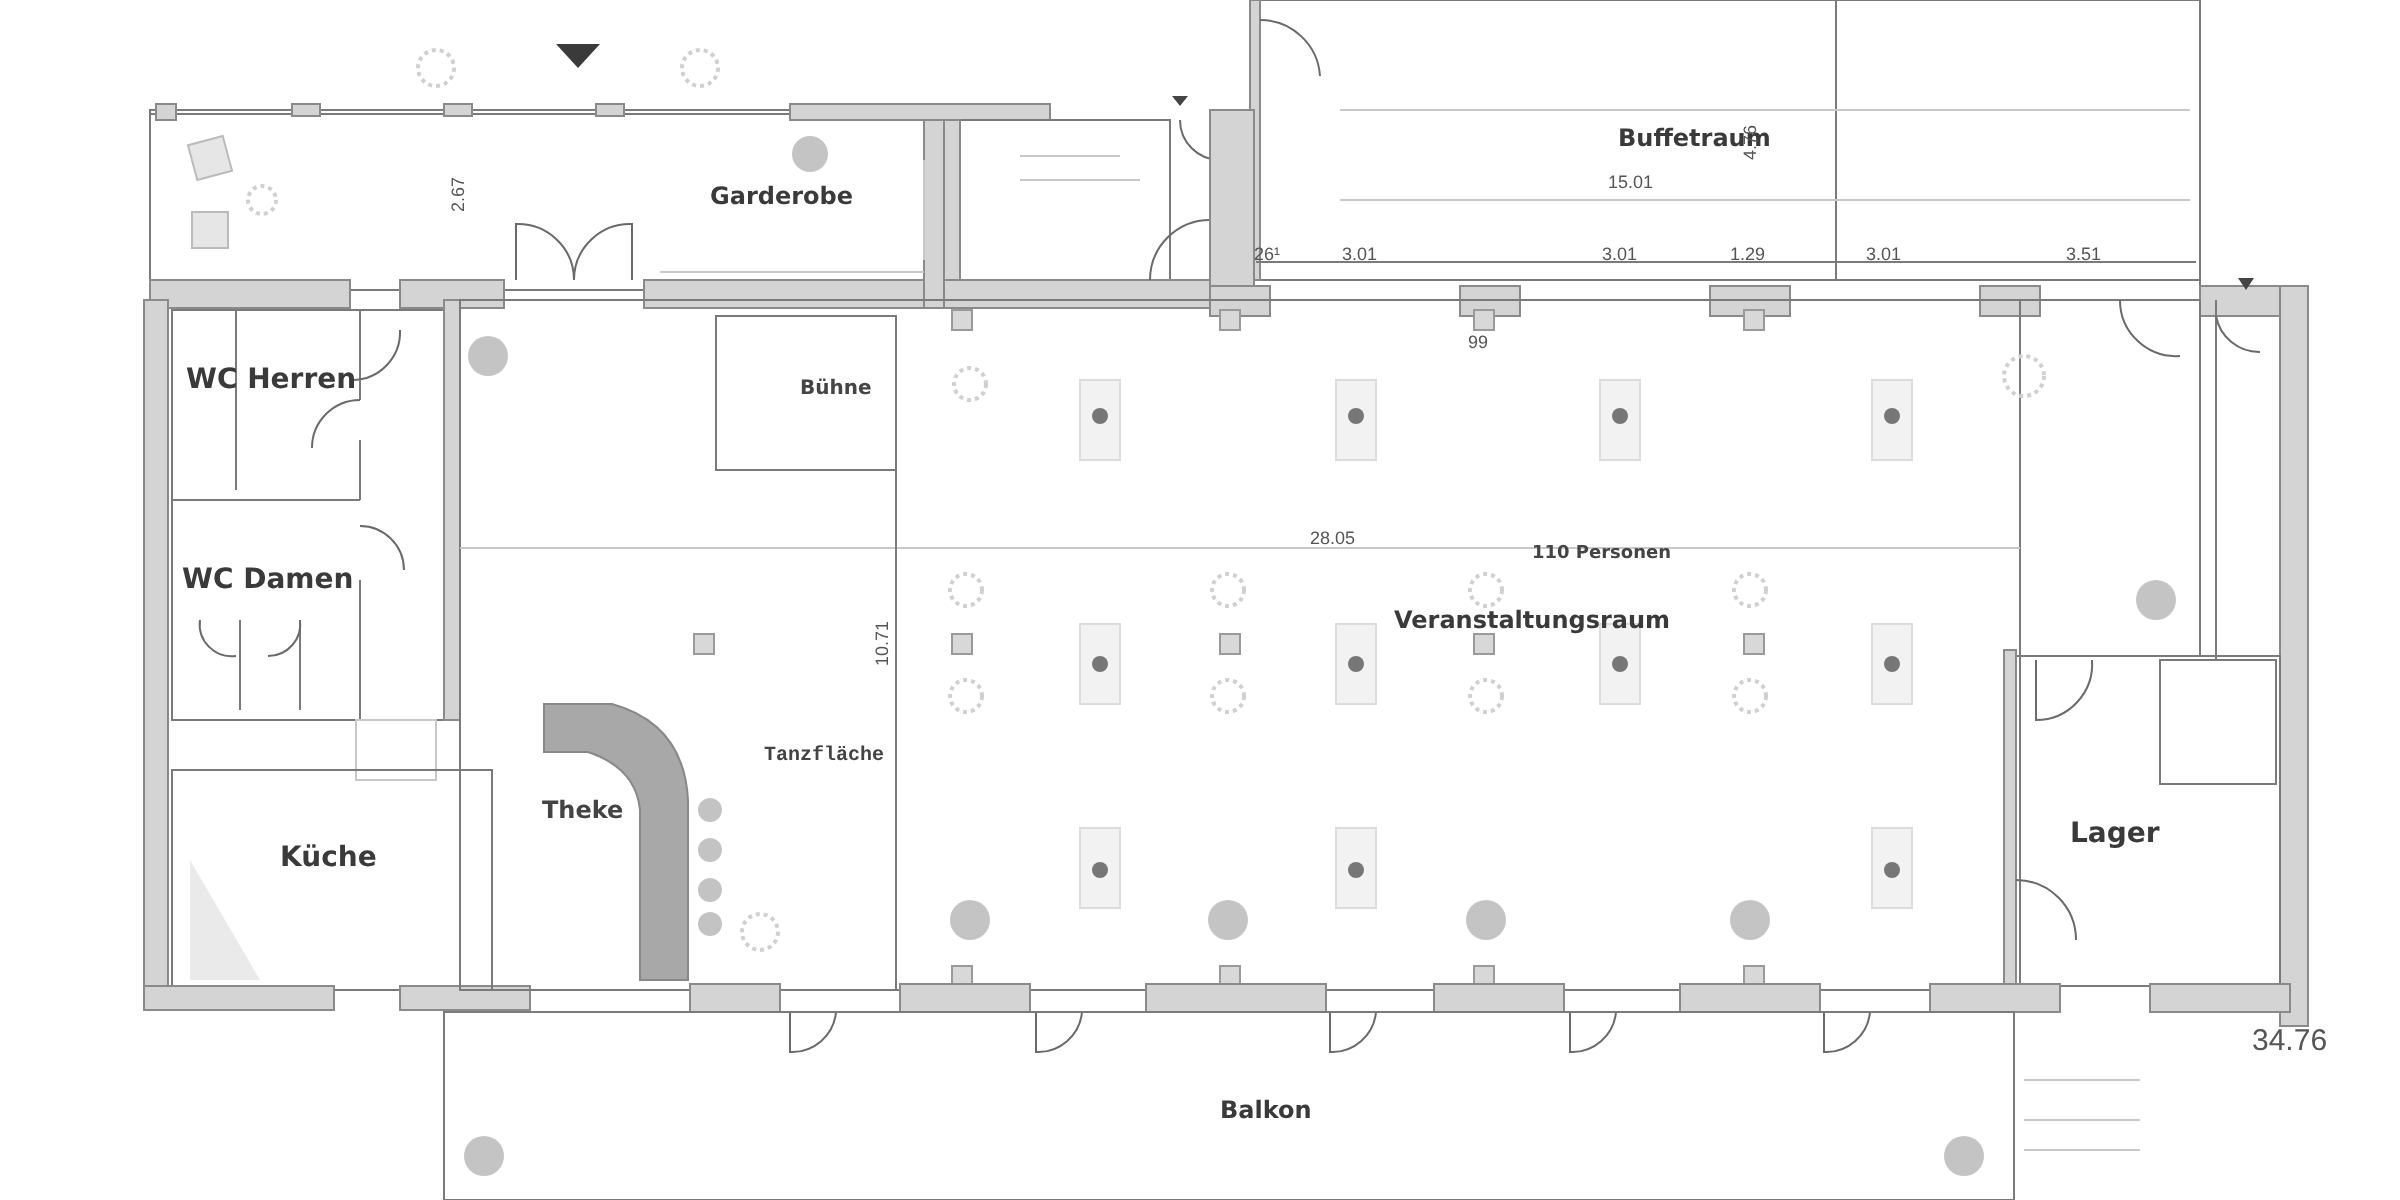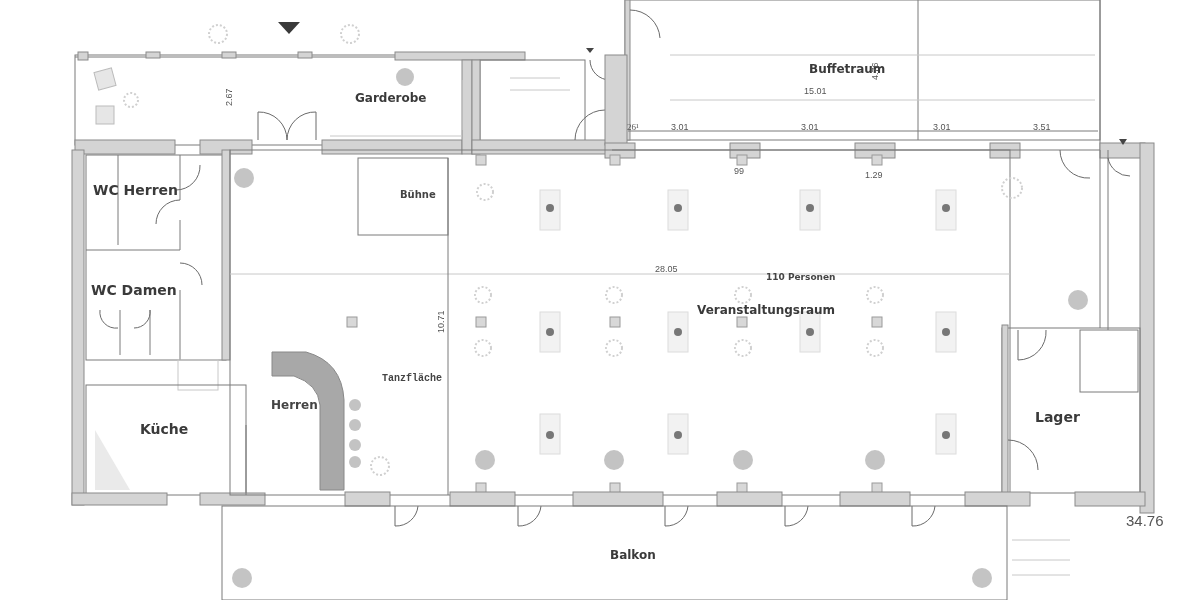--- a/index.html
+++ b/index.html
@@ -223,33 +223,33 @@
     <line x1="1012" y1="560" x2="1070" y2="560"></line>
     <line x1="1012" y1="575" x2="1070" y2="575"></line>
   </g>
 </svg>
 
 <div class="lbl lbl-big" style="left:355px;top:91px;">Garderobe</div>
 <div class="lbl lbl-big" style="left:809px;top:62px;">Buffetraum</div>
 <div class="lbl lbl-mid" style="left:93px;top:182px;">WC Herren</div>
 <div class="lbl lbl-mid" style="left:91px;top:282px;">WC Damen</div>
 <div class="lbl lbl-mid" style="left:140px;top:421px;">Küche</div>
-<div class="lbl lbl-sm" style="left:271px;top:398px;font-size:12px;">Herren</div>
+<div class="lbl lbl-sm" style="left:271px;top:398px;font-size:12px;">Theke</div>
 <div class="lbl lbl-sm" style="left:400px;top:189px;font-size:10px;">Bühne</div>
 <div class="lbl lbl-sm" style="left:382px;top:373px;font-size:10px;font-family:Liberation Mono, monospace;">Tanzfläche</div>
 <div class="lbl lbl-big" style="left:697px;top:255px;margin-top:48px;">Veranstaltungsraum</div>
 <div class="sub" style="left:766px;top:272px;">110 Personen</div>
 <div class="lbl lbl-mid" style="left:1035px;top:409px;">Lager</div>
 <div class="lbl lbl-big" style="left:610px;top:548px;">Balkon</div>
 
 <div class="dim dim-v" style="left:224px;top:106px;">2.67</div>
 <div class="dim dim-v" style="left:870px;top:80px;">4.76</div>
 <div class="dim" style="left:776px;top:86px;margin-left:28px;">15.01</div>
-<div class="dim" style="left:627px;top:122px;font-family:Liberation Serif, serif;">26¹</div>
+<div class="dim" style="left:627px;top:122px;">26¹</div>
 <div class="dim" style="left:671px;top:122px;">3.01</div>
 <div class="dim" style="left:734px;top:122px;margin-top:44px;">99</div>
 <div class="dim" style="left:801px;top:122px;">3.01</div>
-<div class="dim" style="left:865px;top:122px;margin-top:48px;">1.29</div>
+<div class="dim" style="left:865px;top:122px;">1.29</div>
 <div class="dim" style="left:933px;top:122px;">3.01</div>
 <div class="dim" style="left:1033px;top:122px;">3.51</div>
 <div class="dim" style="left:655px;top:264px;">28.05</div>
 <div class="dim dim-v" style="left:436px;top:333px;">10.71</div>
 <div class="dim" style="left:1126px;top:512px;font-size:15px;">34.76</div>
 
 </body></html>

